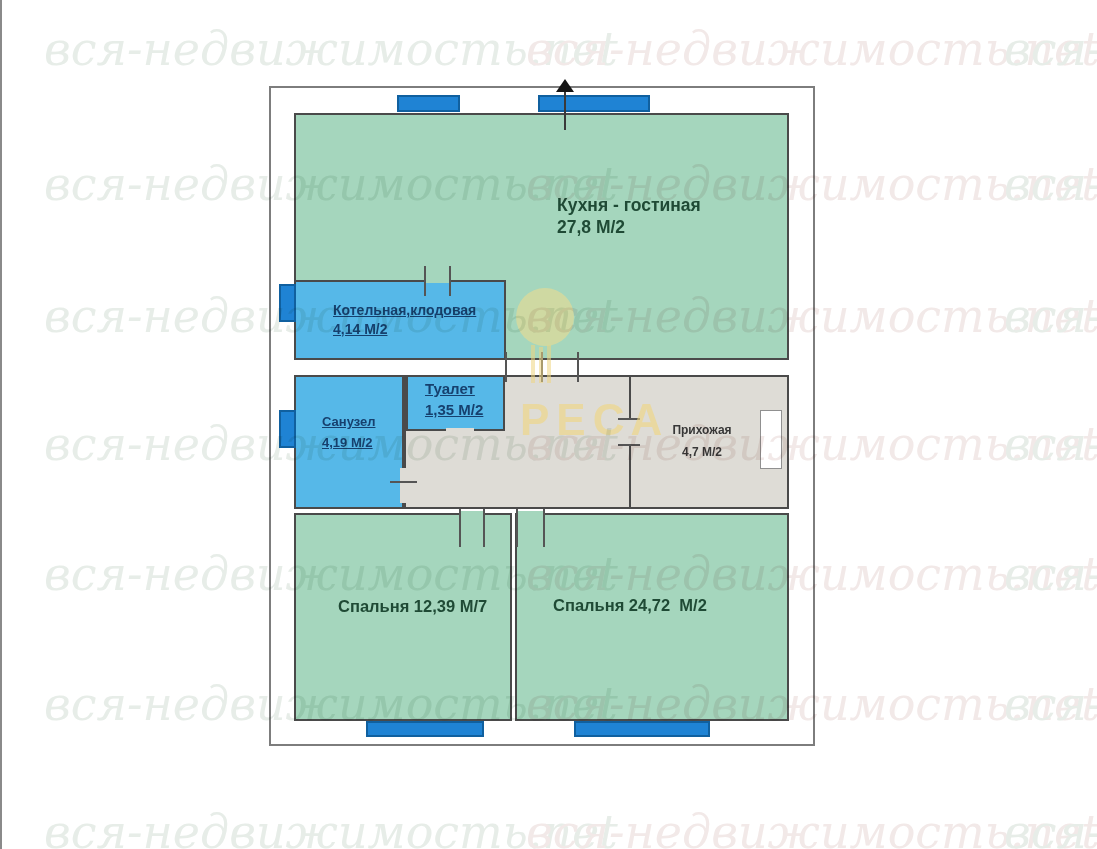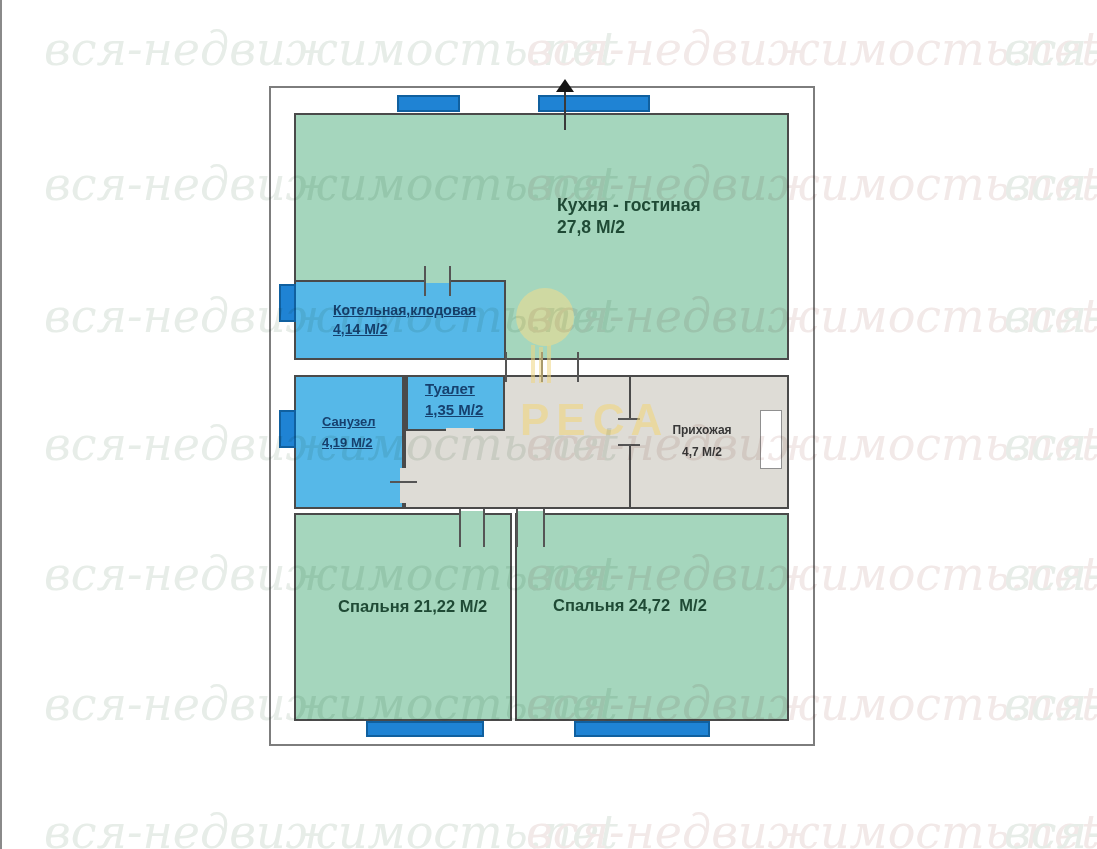--- a/index.html
+++ b/index.html
@@ -97,21 +97,21 @@
 <div class="lbl lbl-green z4" style="left:557px;top:194px;font-size:17.5px;"><span>Кухня - гостиная</span><br><span>27,8 М/2</span></div>
 
 <div class="lbl lbl-navy z4" style="left:333px;top:301px;font-size:14px;line-height:19px;"><span>Котельная,клодовая</span><br><span>4,14 М/2</span></div>
 
 <div class="lbl lbl-navy z4" style="left:425px;top:378px;font-size:15px;line-height:21px;"><span>Туалет</span><br><span>1,35 М/2</span></div>
 
 <div class="lbl lbl-navy z4" style="left:322px;top:411px;font-size:13px;line-height:21px;"><span>Санузел</span><br><span>4,19 М/2</span></div>
 
 <div class="lbl lbl-dark z4" style="left:640px;top:419px;width:124px;text-align:center;font-size:12px;"><span>Прихожая</span><br><span>4,7 М/2</span></div>
 
-<div class="lbl lbl-green z4" style="left:338px;top:595px;font-size:16.5px;"><span>Спальня 21,22 М/2</span></div>
+<div class="lbl lbl-green z4" style="left:338px;top:595px;font-size:16.5px;"><span>Спальня 12,39 М/7</span></div>
 
 <div class="lbl lbl-green z4" style="left:553px;top:594px;font-size:16.5px;"><span>Спальня 24,72  М/2</span></div>
 
 <div class="brand">
   <div class="brand-circle"></div>
   <div class="brand-stem" style="left:531px;top:345px;height:38px;"></div>
   <div class="brand-stem" style="left:539px;top:347px;height:36px;"></div>
   <div class="brand-stem" style="left:547px;top:345px;height:38px;"></div>
   <div class="brand-text">РЕСА</div>
 </div>

